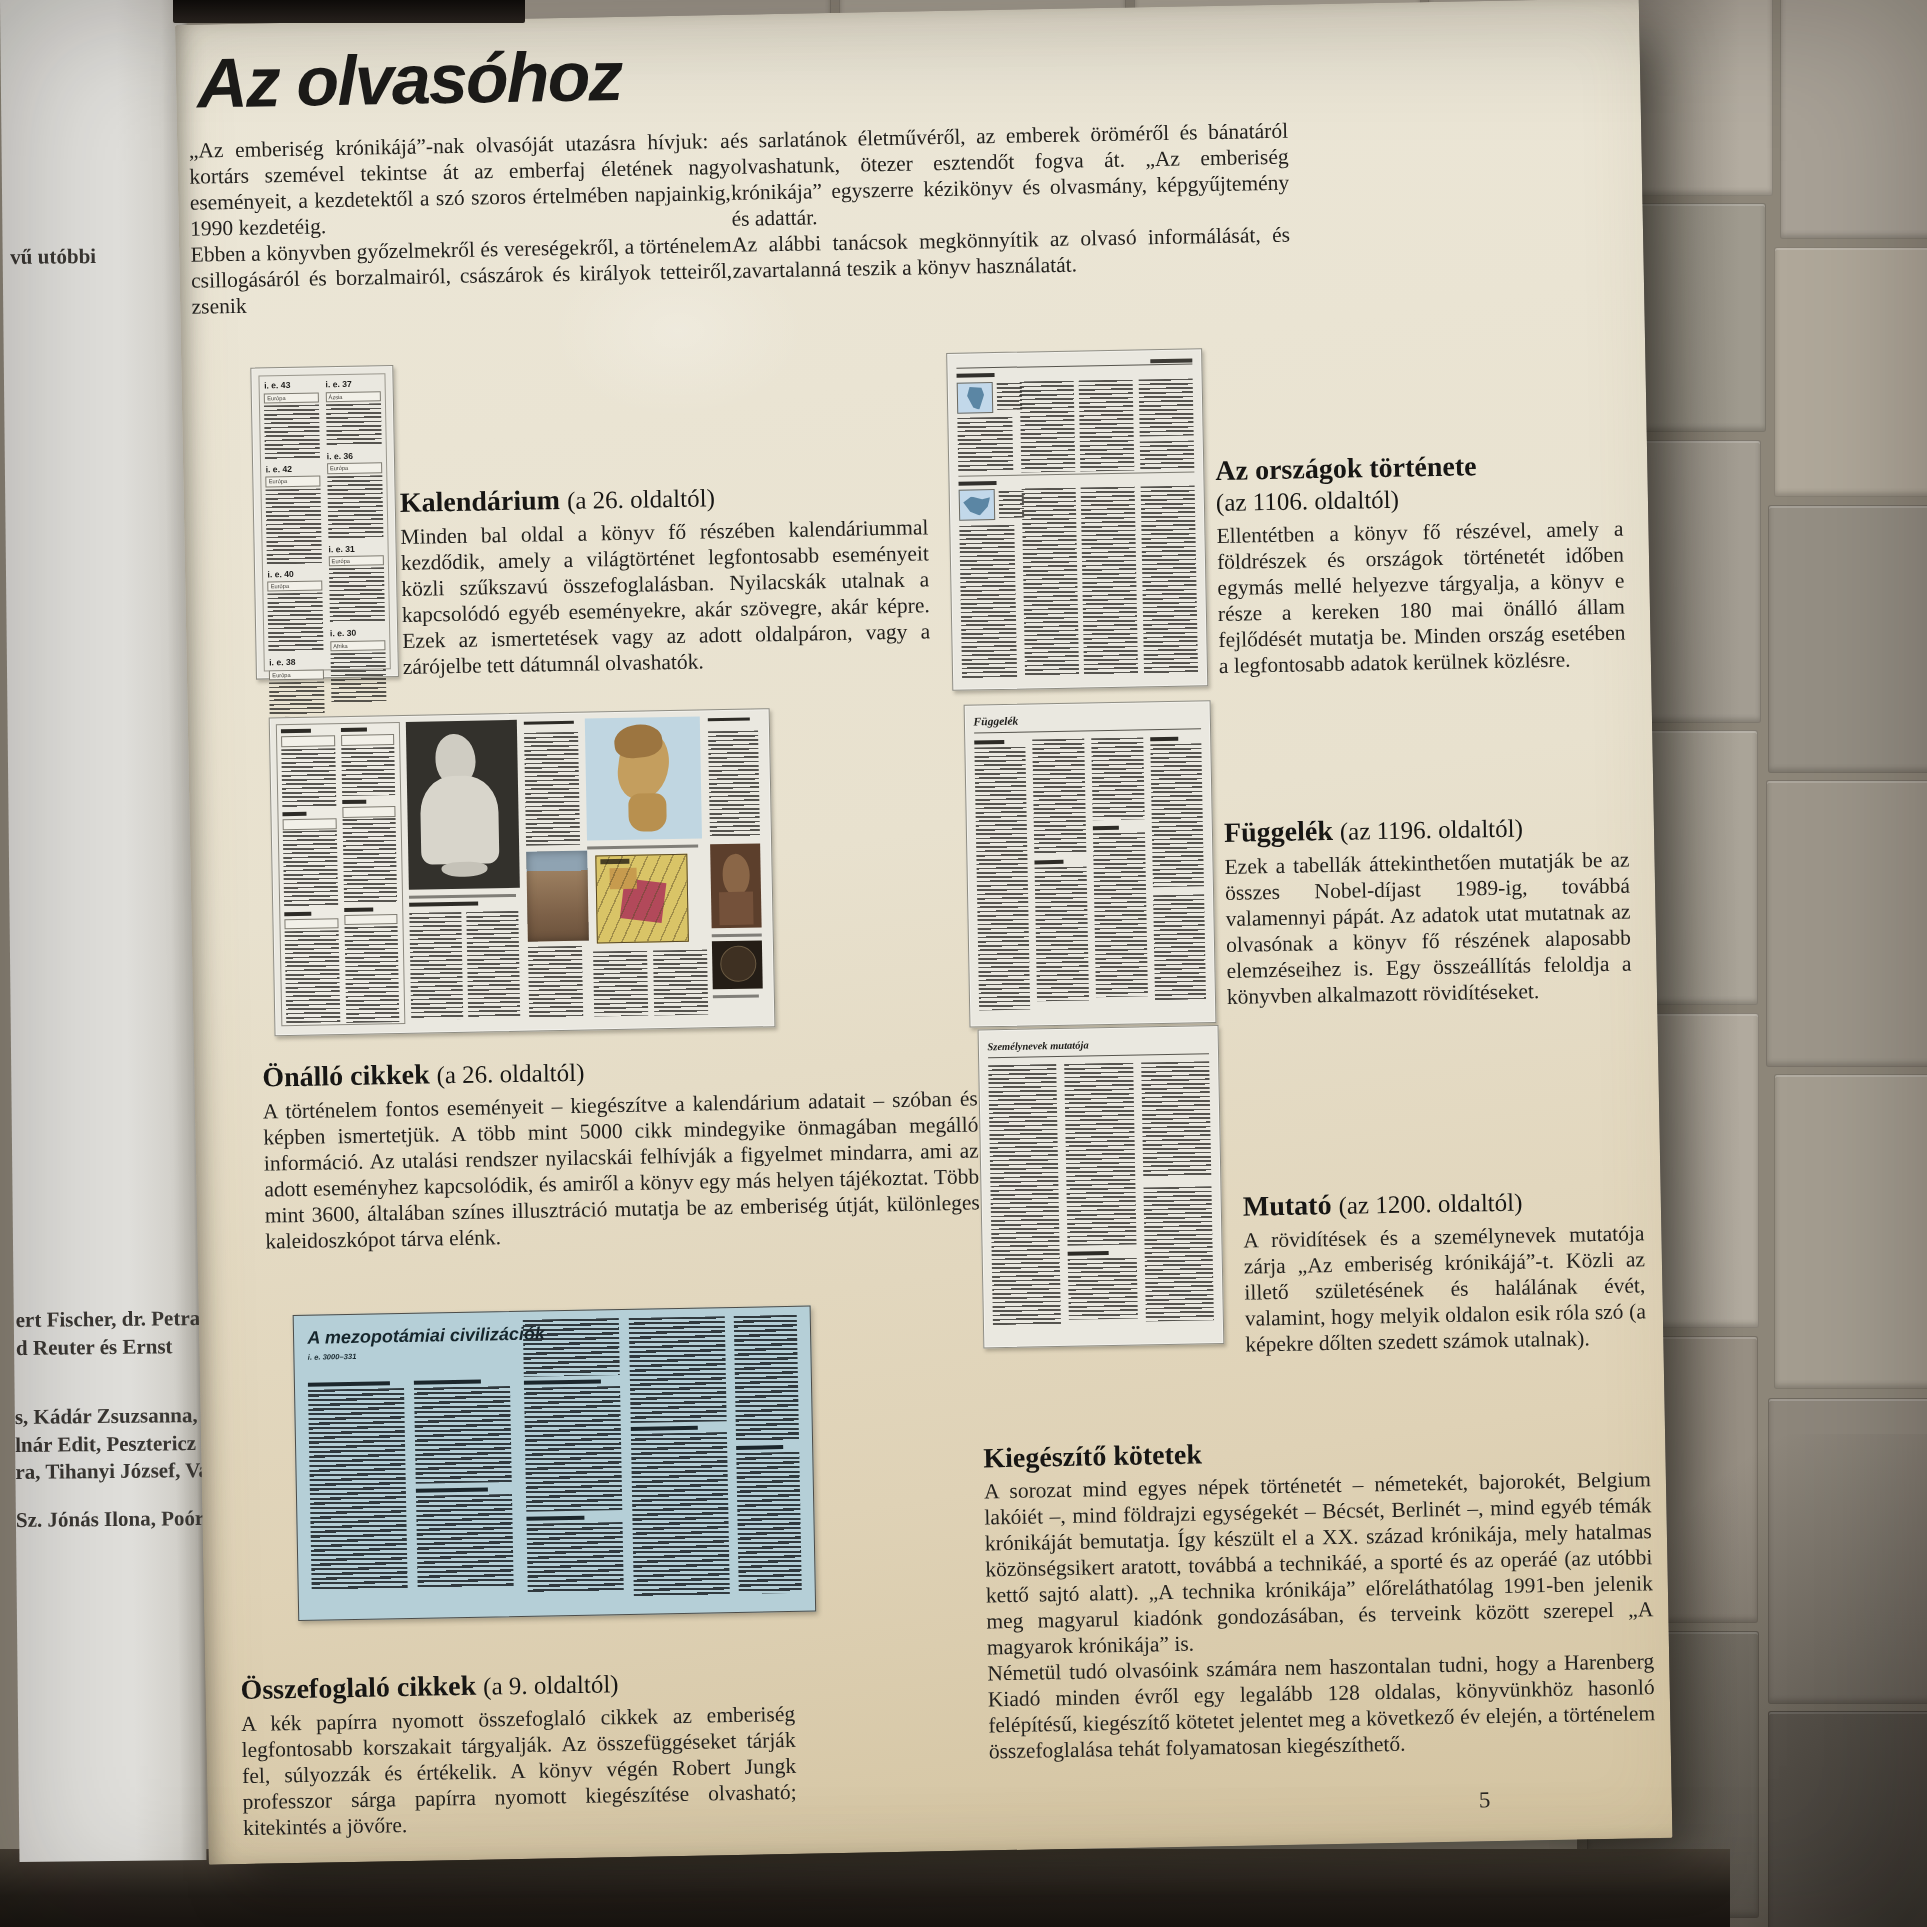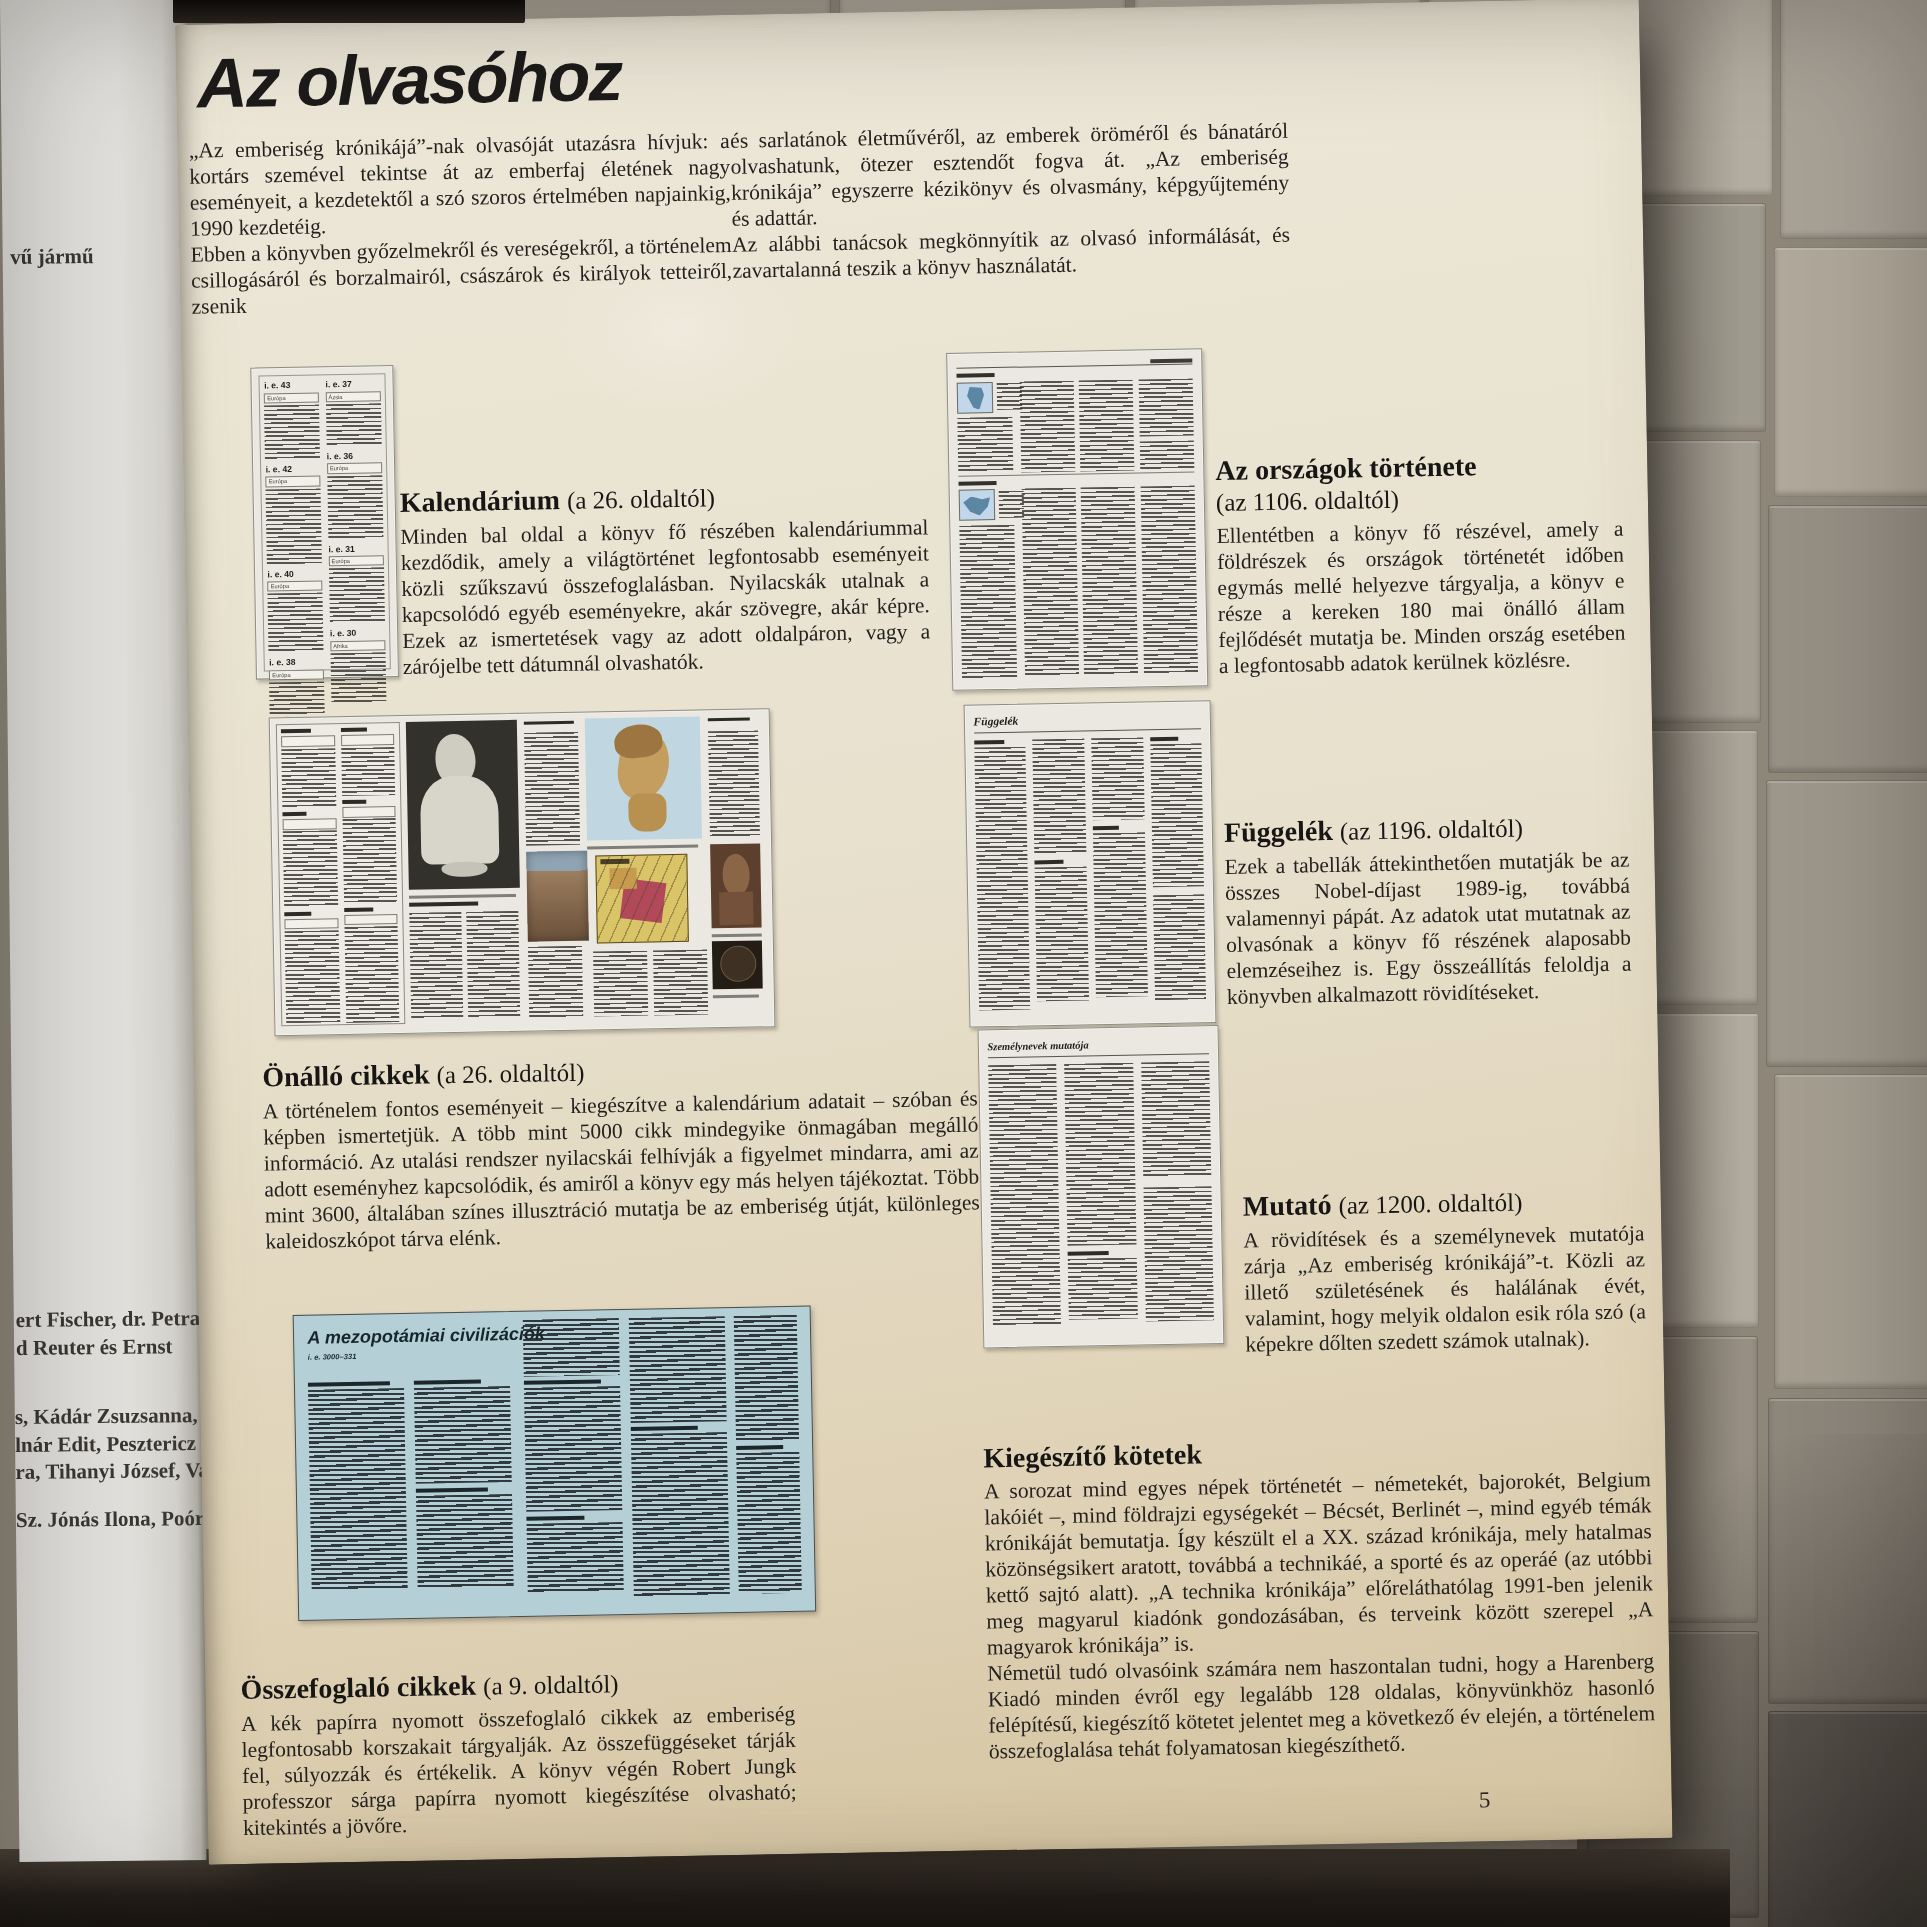--- a/index.html
+++ b/index.html
@@ -78,21 +78,21 @@
 
   <div class="wall-shade" style="left:1577px;top:0;width:163px;height:1927px;z-index:1;
               background:linear-gradient(to right, rgba(35,30,24,.5), rgba(35,30,24,0));"></div>
   <div class="wall-shade" style="left:1549px;top:1434px;width:379px;height:493px;z-index:1;
               background:radial-gradient(ellipse at 95% 110%, rgba(18,15,12,.65), rgba(18,15,12,0) 75%);"></div>
 
   <div class="abs" style="left:0;top:1849px;width:1730px;height:78px;z-index:1;
               background:linear-gradient(to bottom,#4a4238,#241f1a 60%,#1a1612);"></div>
 
   <div id="left-page">
-    <div class="frag" style="left:7.6px;top:245px;">vű jármű</div>
+    <div class="frag" style="left:7.6px;top:245px;">vű utóbbi</div>
     <div class="frag" style="left:1.9px;top:1308px;">ert Fischer, dr. Petra</div>
     <div class="frag" style="left:1.9px;top:1336px;">d Reuter és Ernst</div>
     <div class="frag" style="left:0;top:1405px;">s, Kádár Zsuzsanna, Kalla</div>
     <div class="frag" style="left:0;top:1433px;">lnár Edit, Pesztericz</div>
     <div class="frag" style="left:0;top:1460px;">ra, Tihanyi József, Varga</div>
     <div class="frag" style="left:0;top:1508px;">Sz. Jónás Ilona, Poór</div>
   </div>
 
   <div id="book-page">
 

